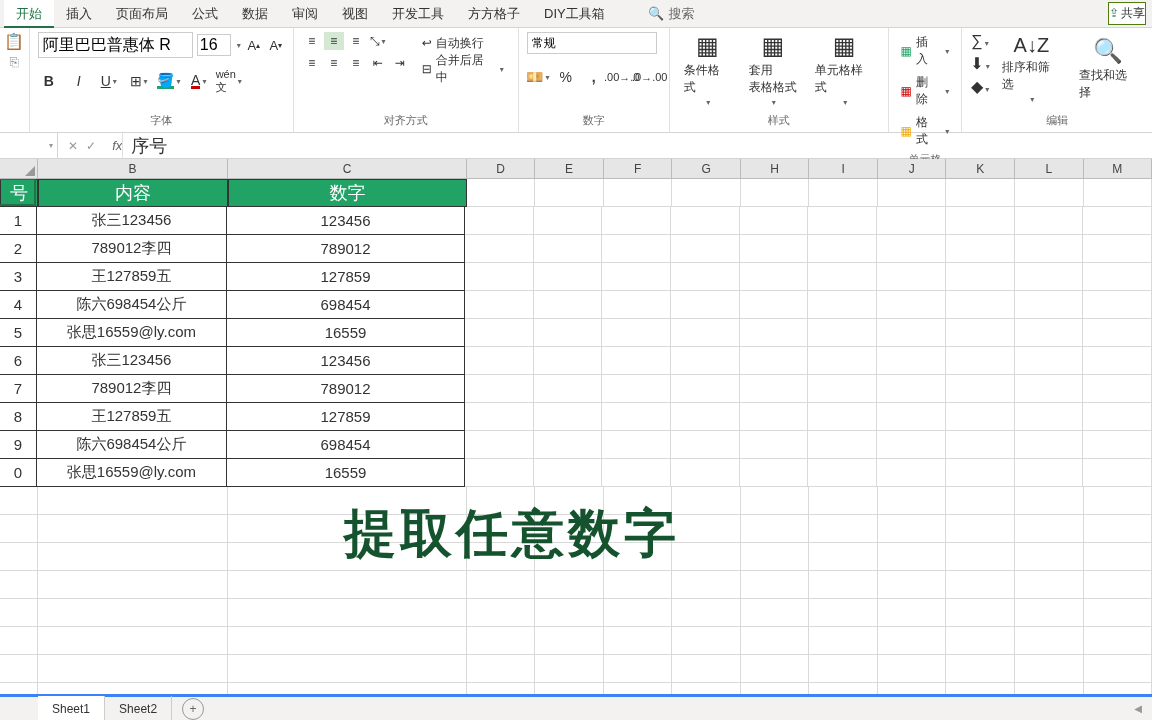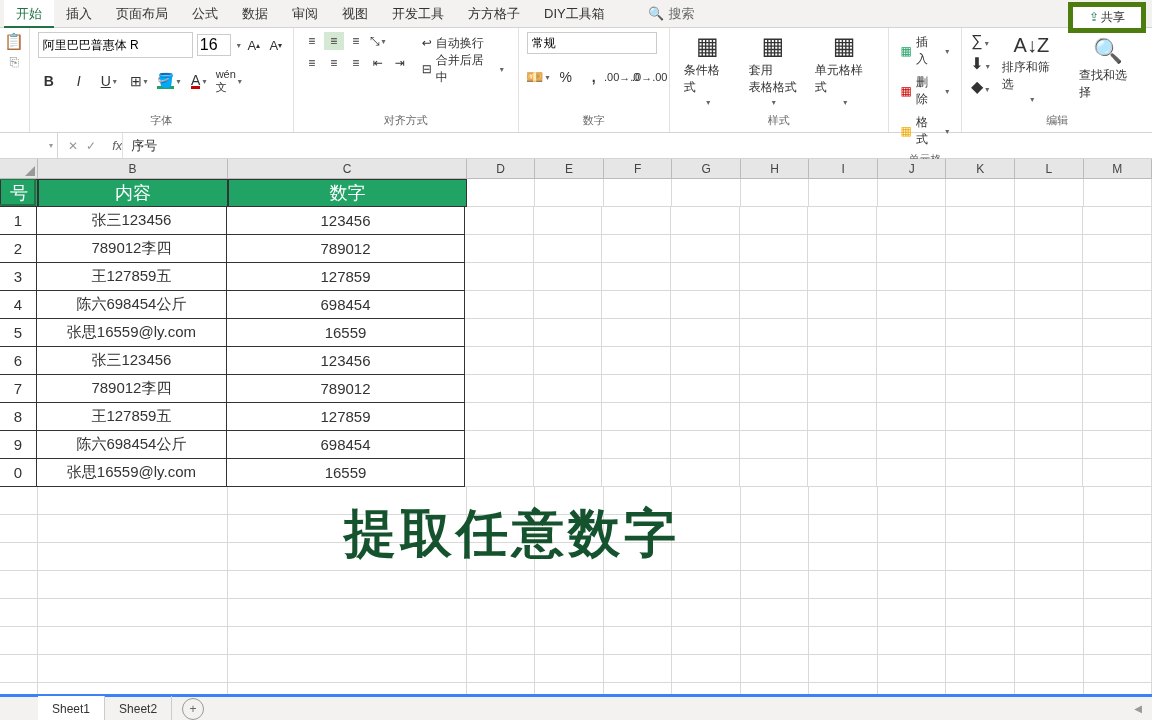--- a/index.html
+++ b/index.html
@@ -1,30 +1,30 @@
 <!DOCTYPE html>
 <html><head>
 <meta charset="utf-8">
 <style>
 * { margin: 0; padding: 0; box-sizing: border-box; font-family: "Microsoft YaHei", sans-serif; }
 body { background: #fff; font-size: 12px; color: #333; overflow: hidden; width: 1152px; height: 720px; position: relative; }
 
 .menubar { display: flex; align-items: center; height: 28px; background: #f3f2f1; border-bottom: 1px solid #d4d4d4; padding: 0 4px; position: relative; }
 .menubar .tab { padding: 0 12px; height: 28px; line-height: 28px; cursor: pointer; font-size: 13px; }
 .menubar .tab.active { background: #fff; border-bottom: 2px solid #217346; color: #217346; font-weight: 500; }
-.share-btn { position: absolute; right: 6px; top: 2px; border: 5px solid #4d7c0f; padding: 2px 16px; font-size: 12px; background: #fff; }
+.share-btn { position: absolute; right: 6px; top: 2px; border: 1px solid #4d7c0f; padding: 2px 0; font-size: 12px; background: #fff; }
 .share-btn .icon { color: #217346; margin-right: 2px; }
 
 .ribbon { display: flex; height: 105px; background: #fff; border-bottom: 1px solid #d4d4d4; }
 .ribbon-group { display: flex; flex-direction: column; border-right: 1px solid #e1e1e1; padding: 4px 8px 0; }
 .ribbon-group-content { flex: 1; display: flex; align-items: flex-start; gap: 6px; }
 .ribbon-group-label { text-align: center; font-size: 11px; color: #666; padding: 2px 0 4px; }
 
 .font-group .row1 { display: flex; gap: 4px; margin-bottom: 6px; align-items: center; }
-.font-name { width: 155px; height: 22px; border: 1px solid #ccc; font-size: 12px; padding: 12px 4px; }
+.font-name { width: 155px; height: 22px; border: 1px solid #ccc; font-size: 16px; padding: 12px 4px; }
 .font-size { width: 34px; height: 22px; border: 1px solid #ccc; font-size: 16px; padding: 0 2px; }
 .sizebtn { width: 18px; height: 18px; display: inline-flex; align-items: center; justify-content: center; font-size: 13px; }
 .font-group .row2 { display: flex; gap: 8px; align-items: center; }
 .btn { width: 22px; height: 22px; display: inline-flex; align-items: center; justify-content: center; border: none; background: none; cursor: pointer; font-size: 14px; }
 .dd { font-size: 8px; margin-left: 2px; color: #666; }
 .color-underline { border-bottom: 3px solid; padding-bottom: 0; line-height: 12px; }
 
 .align-row { display: flex; gap: 2px; margin-bottom: 4px; }
 .align-btn { width: 20px; height: 18px; display: inline-flex; align-items: center; justify-content: center; }
 .long-btn { height: 22px; display: inline-flex; align-items: center; padding: 0 6px; gap: 4px; font-size: 12px; }
@@ -39,21 +39,21 @@
 .cell-btns { display: flex; flex-direction: column; gap: 2px; }
 .cell-btn { display: flex; align-items: center; gap: 4px; font-size: 12px; padding: 2px 4px; }
 
 .edit-col { display: flex; flex-direction: column; gap: 4px; font-size: 16px; align-items: center; }
 
 .formula-bar { display: flex; height: 26px; border-bottom: 1px solid #d4d4d4; align-items: center; }
 .namebox { width: 58px; border-right: 1px solid #d4d4d4; height: 100%; display: flex; align-items: center; padding: 0 6px; position: relative; }
 .namebox::after { content: "▾"; font-size: 8px; color: #999; position: absolute; right: 4px; }
 .fb-btns { display: flex; gap: 8px; padding: 0 10px; color: #999; }
 .fx { font-style: italic; font-size: 13px; margin-left: 6px; color: #666; }
-.fb-input { flex: 1; padding: 0 8px; height: 100%; border-left: 1px solid #e1e1e1; display: flex; align-items: center; font-size: 13px; }
+.fb-input { flex: 1; padding: 0 8px; height: 100%; border-left: 1px solid #e1e1e1; display: flex; align-items: center; font-size: 18px; }
 
 .sheet-area { position: relative; }
 .col-headers { display: flex; height: 20px; background: #e6e6e6; border-bottom: 1px solid #bbb; }
 .col-h { border-right: 1px solid #bbb; text-align: center; font-size: 12px; line-height: 20px; color: #444; }
 .selectall { width: 38px; background: #e6e6e6; border-right: 1px solid #bbb; position: relative; }
 .selectall::after { content: ""; position: absolute; right: 2px; bottom: 2px; border: 5px solid transparent; border-right-color: #999; border-bottom-color: #999; }
 
 .grid-body { position: relative; height: 538px; overflow: hidden; }
 .grid-row { display: flex; height: 28px; } 
 .cell { border-right: 1px solid #d9d9d9; border-bottom: 1px solid #d9d9d9; font-size: 15px; display: flex; align-items: center; justify-content: center; }

